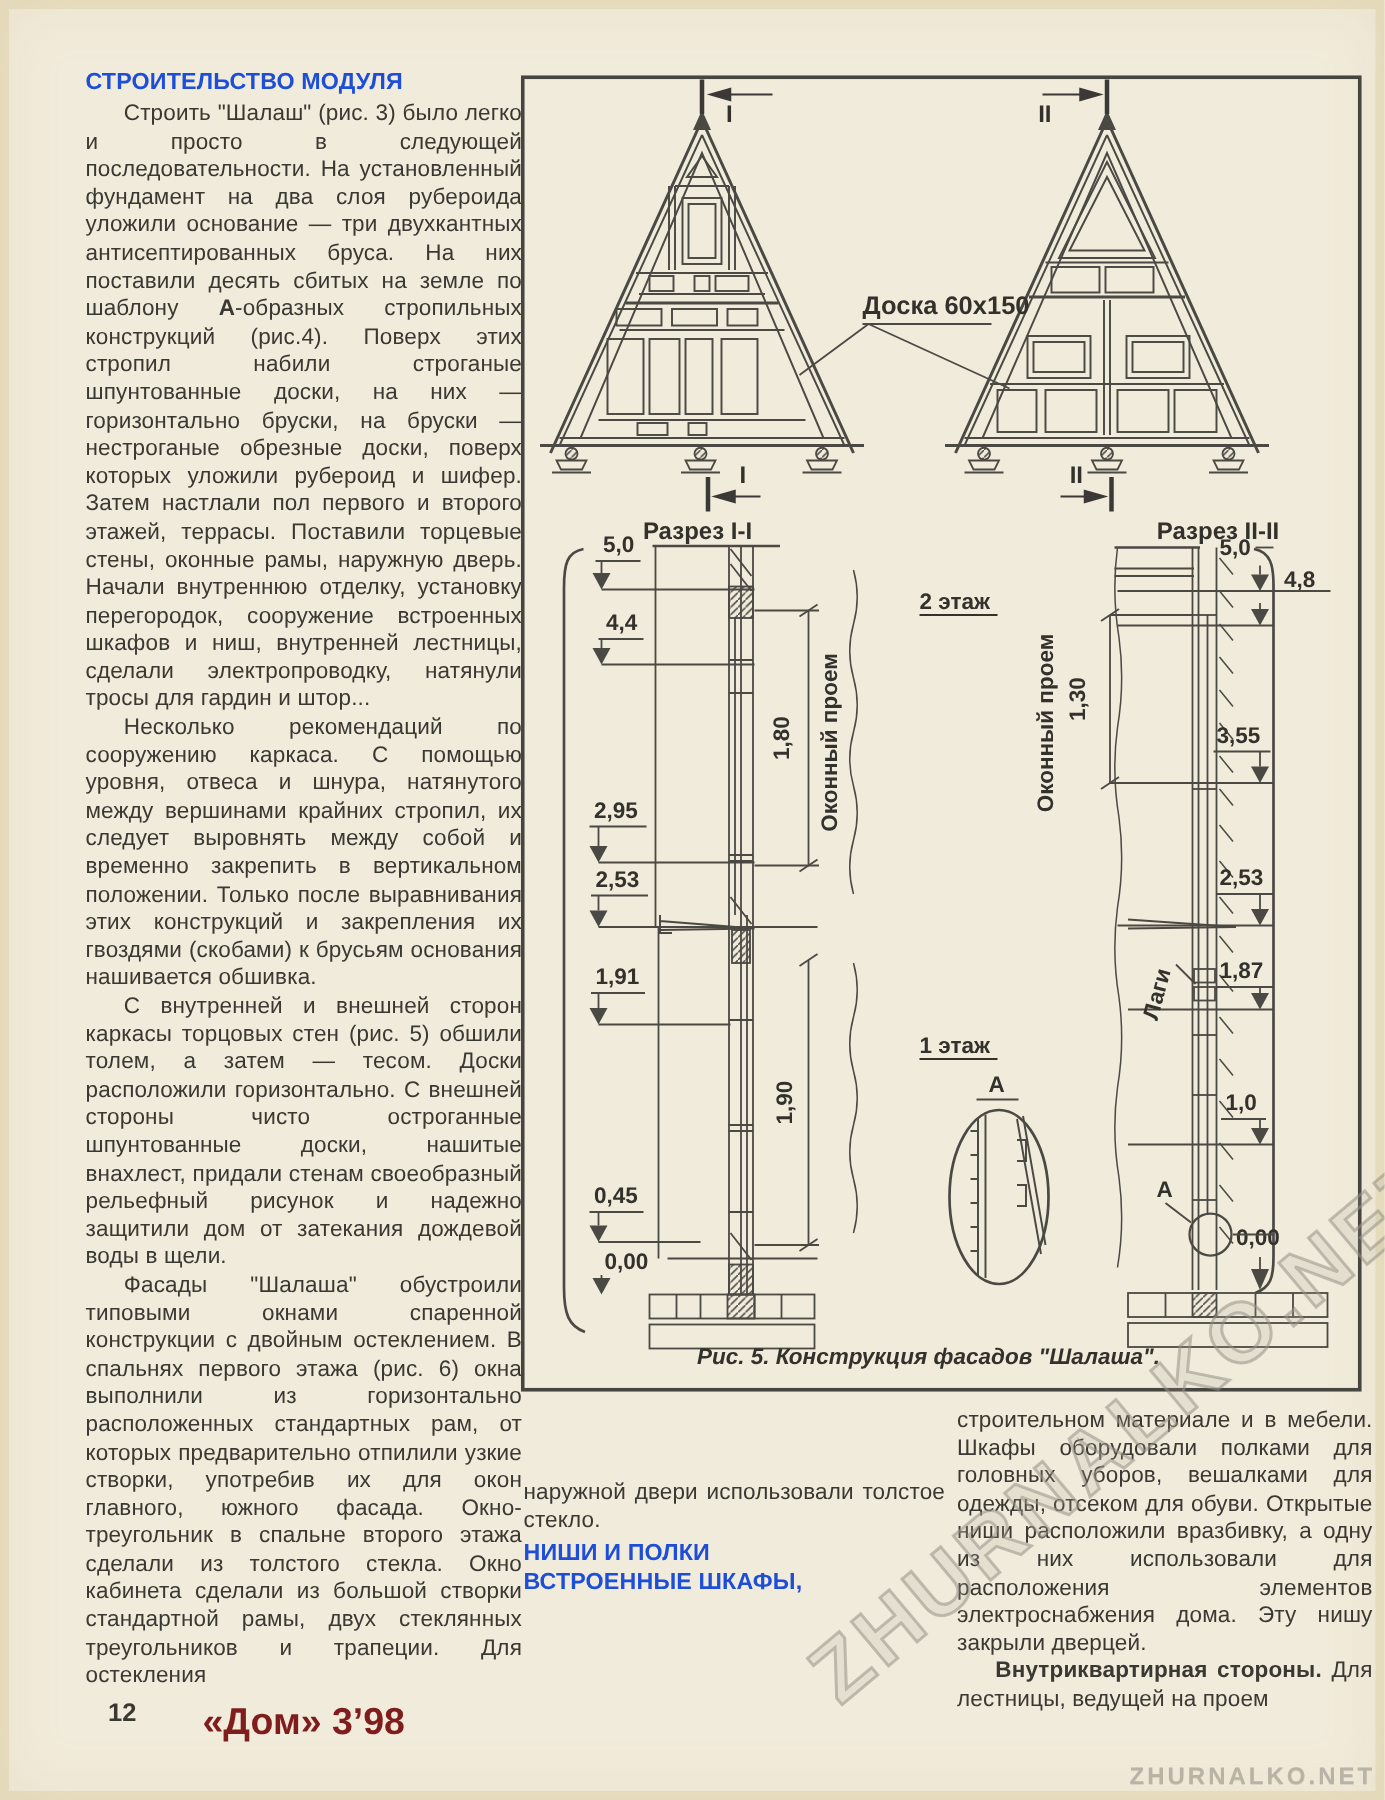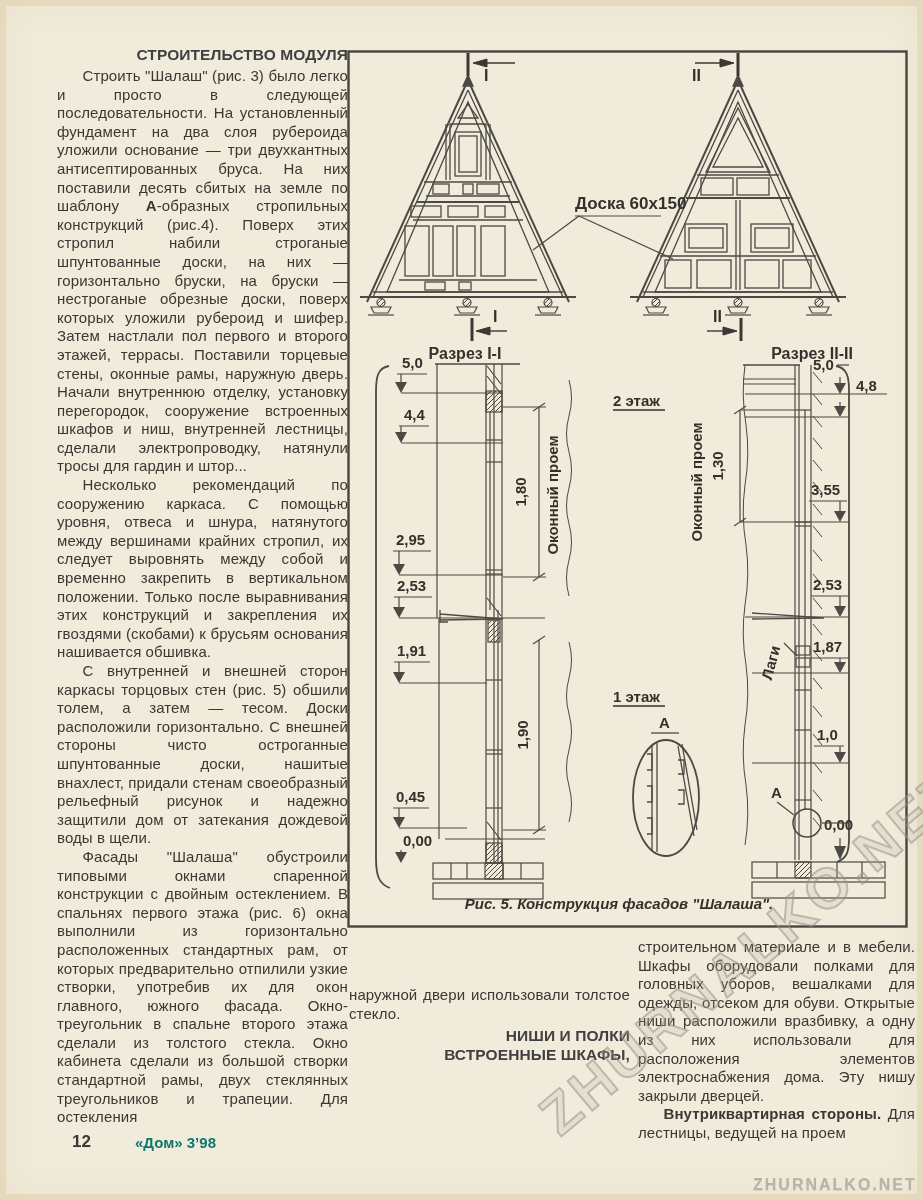--- a/index.html
+++ b/index.html
@@ -4,35 +4,35 @@
 <style>
   html,body{margin:0;padding:0;}
   body{width:923px;height:1200px;position:relative;overflow:hidden;
        background:#f1ebdb;font-family:"Liberation Sans",sans-serif;}
   body::before{content:"";position:absolute;inset:0;pointer-events:none;
        box-shadow:inset 0 0 0 6px rgba(214,198,146,.35), inset 0 0 40px rgba(200,180,120,.18);}
   .col{position:absolute;font-size:15px;line-height:18.6px;color:#3a3833;
        text-align:justify;letter-spacing:.1px;}
   .col p{margin:0;text-indent:1.7em;}
   .col p.noind{text-indent:0;}
-  .colhead{margin:3px 0 3px;text-align:right;font-weight:bold;font-size:15.5px;
-       color:#404040;text-indent:0;line-height:19px;}
+  .colhead{margin:3px 0 3px;text-align:left;font-weight:bold;font-size:15.5px;
+       color:#1d4ed8;text-indent:0;line-height:19px;}
   #leftcol{left:57px;top:42px;width:291px;}
   #midcol{left:349px;top:938px;width:281px;margin-top:48px;}
   #rightcol{left:638px;top:938px;width:277px;}
   #fig{position:absolute;left:347px;top:50px;width:561px;height:878px;}
   svg text{font-family:"Liberation Sans",sans-serif;fill:#33312c;}
   .dim{font-size:15px;font-weight:bold;}
   .sechead{font-size:16px;font-weight:bold;}
   .flab{font-size:15px;font-weight:bold;}
   .cap{font-size:15px;font-weight:bold;font-style:italic;}
   .doska{font-size:17px;font-weight:bold;}
   .mark{font-size:16px;font-weight:bold;}
   #pagenum{position:absolute;left:72px;top:1132px;font-size:17px;font-weight:bold;color:#3a3833;}
-  #journal{position:absolute;left:135px;top:1134px;font-size:15px;font-weight:bold;color:#0f766e;}
+  #journal{position:absolute;left:135px;top:1134px;font-size:25px;font-weight:bold;color:#7f1d1d;}
   #wm-diag{position:absolute;left:548px;top:1088px;height:70px;line-height:70px;
        transform-origin:0 50%;transform:rotate(-40deg);font-size:56px;font-weight:bold;
        letter-spacing:4px;color:rgba(178,174,160,.18);
        -webkit-text-stroke:2px rgba(150,146,134,.55);pointer-events:none;z-index:9;}
   #wm-small{position:absolute;left:753px;top:1176px;font-size:16px;font-weight:bold;
        letter-spacing:2px;color:#b7b3a6;text-shadow:0 1px 0 #d9d4c4;z-index:9;}
 </style>
 </head>
 <body>
 

